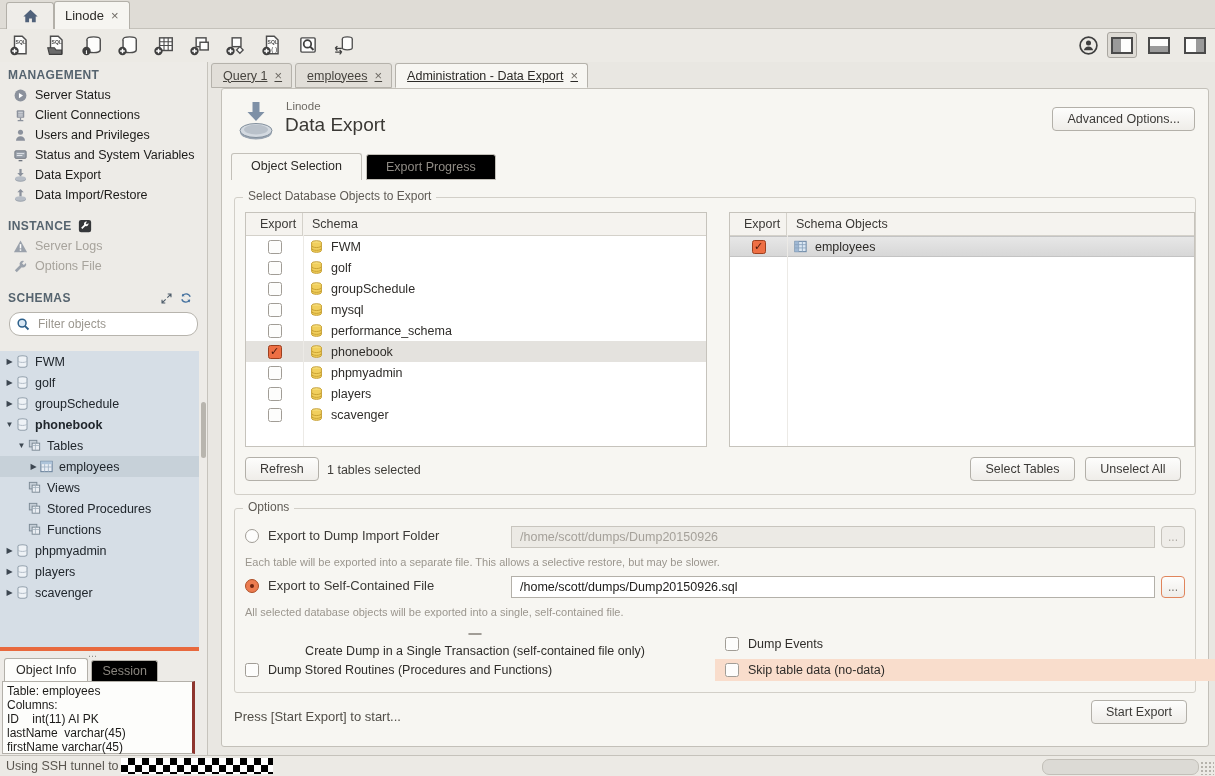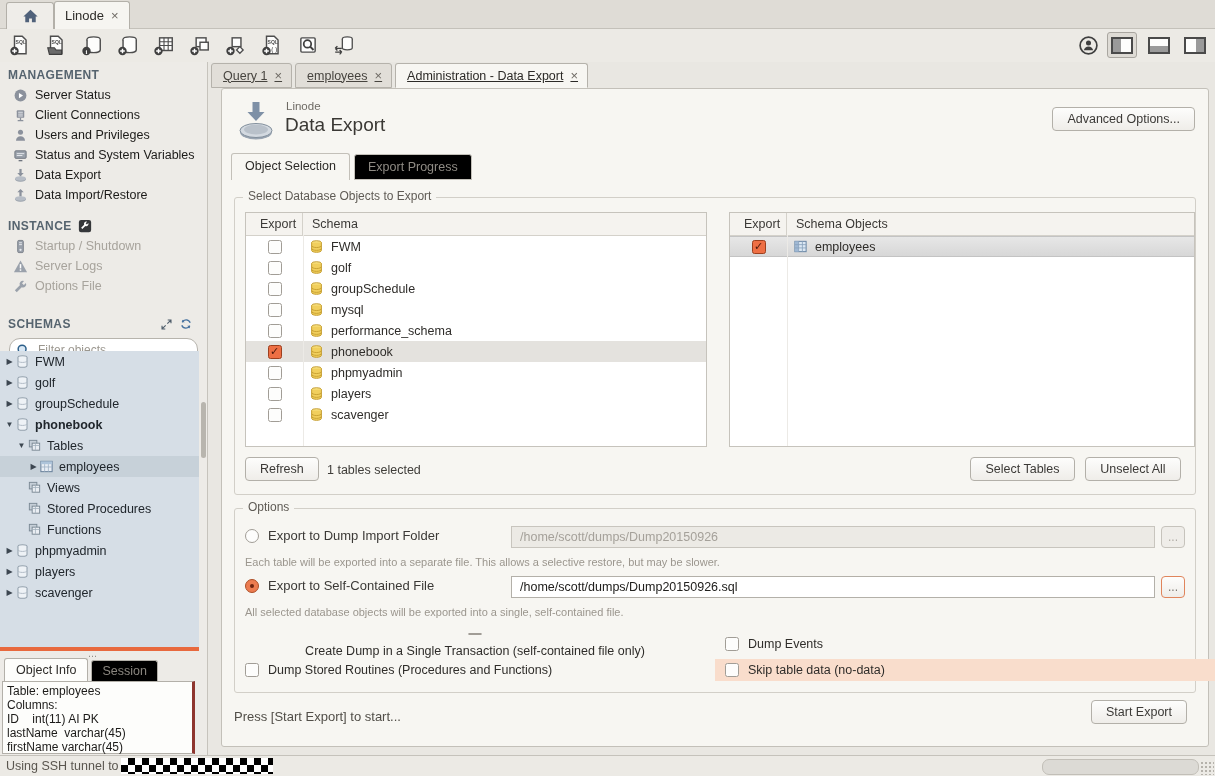--- a/index.html
+++ b/index.html
@@ -61,21 +61,21 @@
   .main-tabbar{position:absolute;left:0;top:0;right:0;height:26px;display:flex;align-items:flex-end;padding-left:3px;}
   .mtab{border:1px solid #b5b2ab;border-radius:3px 3px 0 0;padding:4px 9px 4px 11px;margin-right:3px;background:#e1ded8;color:#47443f;font-size:12.5px;display:flex;align-items:center;white-space:nowrap;text-decoration:underline;}
   .mtab.active{background:#f7f6f2;border-bottom-color:#f7f6f2;color:#2c2a27;position:relative;z-index:3;}
   .workpanel{position:absolute;left:13px;top:26px;right:6px;bottom:8px;background:#f7f6f2;border:1px solid #c3c0b9;border-radius:3px;z-index:2;}
   .hdr-icon{position:absolute;left:12px;top:12px;}
   .hdr-conn{position:absolute;left:64px;top:11px;font-size:11.5px;color:#6e6a64;}
   .hdr-title{position:absolute;left:63px;top:25px;font-size:19px;color:#3a3834;}
   .btn{display:inline-flex;align-items:center;justify-content:center;background:linear-gradient(#fdfdfc,#efede9);border:1px solid #b3b0a9;border-radius:4px;color:#3c3a37;font-size:12.5px;font-family:inherit;padding:4px 14px;white-space:nowrap;}
   .adv-btn{position:absolute;right:13px;top:18px;}
   .subtabs{position:absolute;left:9px;top:64px;display:flex;align-items:flex-end;gap:4px;z-index:2;}
-  .subtab{border:1px solid #c3c0b9;border-radius:3px 3px 0 0;padding:5px 13px;font-size:12.5px;}
+  .subtab{border:1px solid #c3c0b9;border-radius:3px 3px 0 0;padding:5px 19px;font-size:12.5px;}
   .subtab.active{background:#f7f6f2;border-bottom:none;color:#2c2a27;padding-bottom:7px;}
   .subtab.idle{background:#000000;color:#8f8b84;}
   .groupbox{position:absolute;left:12px;right:12px;border:1px solid #d2cfc8;border-radius:3px;}
   .gb1{top:108px;height:296px;}
   .gb2{top:419px;height:183px;}
   .legend{position:absolute;top:-9px;left:8px;background:#f7f6f2;padding:0 5px;font-size:12px;color:#5f5b55;}
   
   .seltable{position:absolute;top:14px;background:#fff;border:1px solid #c6c3bc;box-sizing:border-box;overflow:hidden;}
   .st-left{left:10px;width:462px;height:235px;}
   .st-right{left:494px;width:466px;height:235px;}
@@ -414,39 +414,33 @@
 
   <div class="sec-head" style="margin-top:8px;">
     <span>INSTANCE</span>
     <svg class="ic" width="14" height="14">
         <use href="#ic-wrench-badge"></use>
       </svg>
   </div>
   <div id="inst-list">
       <div class="side-item disabled">
         <svg class="ic" width="15" height="15">
-          <use href="#ic-startup"></use>
-        </svg>
-        <span>Startup / Shutdown</span>
+          <use href="#ic-warn"></use>
+        </svg>
+        <span>Server Logs</span>
       </div>
       <div class="side-item disabled">
         <svg class="ic" width="15" height="15">
-          <use href="#ic-warn"></use>
-        </svg>
-        <span>Server Logs</span>
-      </div>
-      <div class="side-item disabled">
-        <svg class="ic" width="15" height="15">
           <use href="#ic-wrench"></use>
         </svg>
         <span>Options File</span>
       </div>
     </div>
 
-  <div class="sec-head" style="margin-top:15px;">
+  <div class="sec-head" style="margin-top:9px;">
     <span>SCHEMAS</span>
     <span class="spacer"></span>
     <svg class="ic" width="13" height="13">
         <use href="#ic-expand"></use>
       </svg>
     <svg class="ic" width="14" height="14" style="margin-right:6px;">
         <use href="#ic-reload"></use>
       </svg>
   </div>
   <div class="filterbox">

